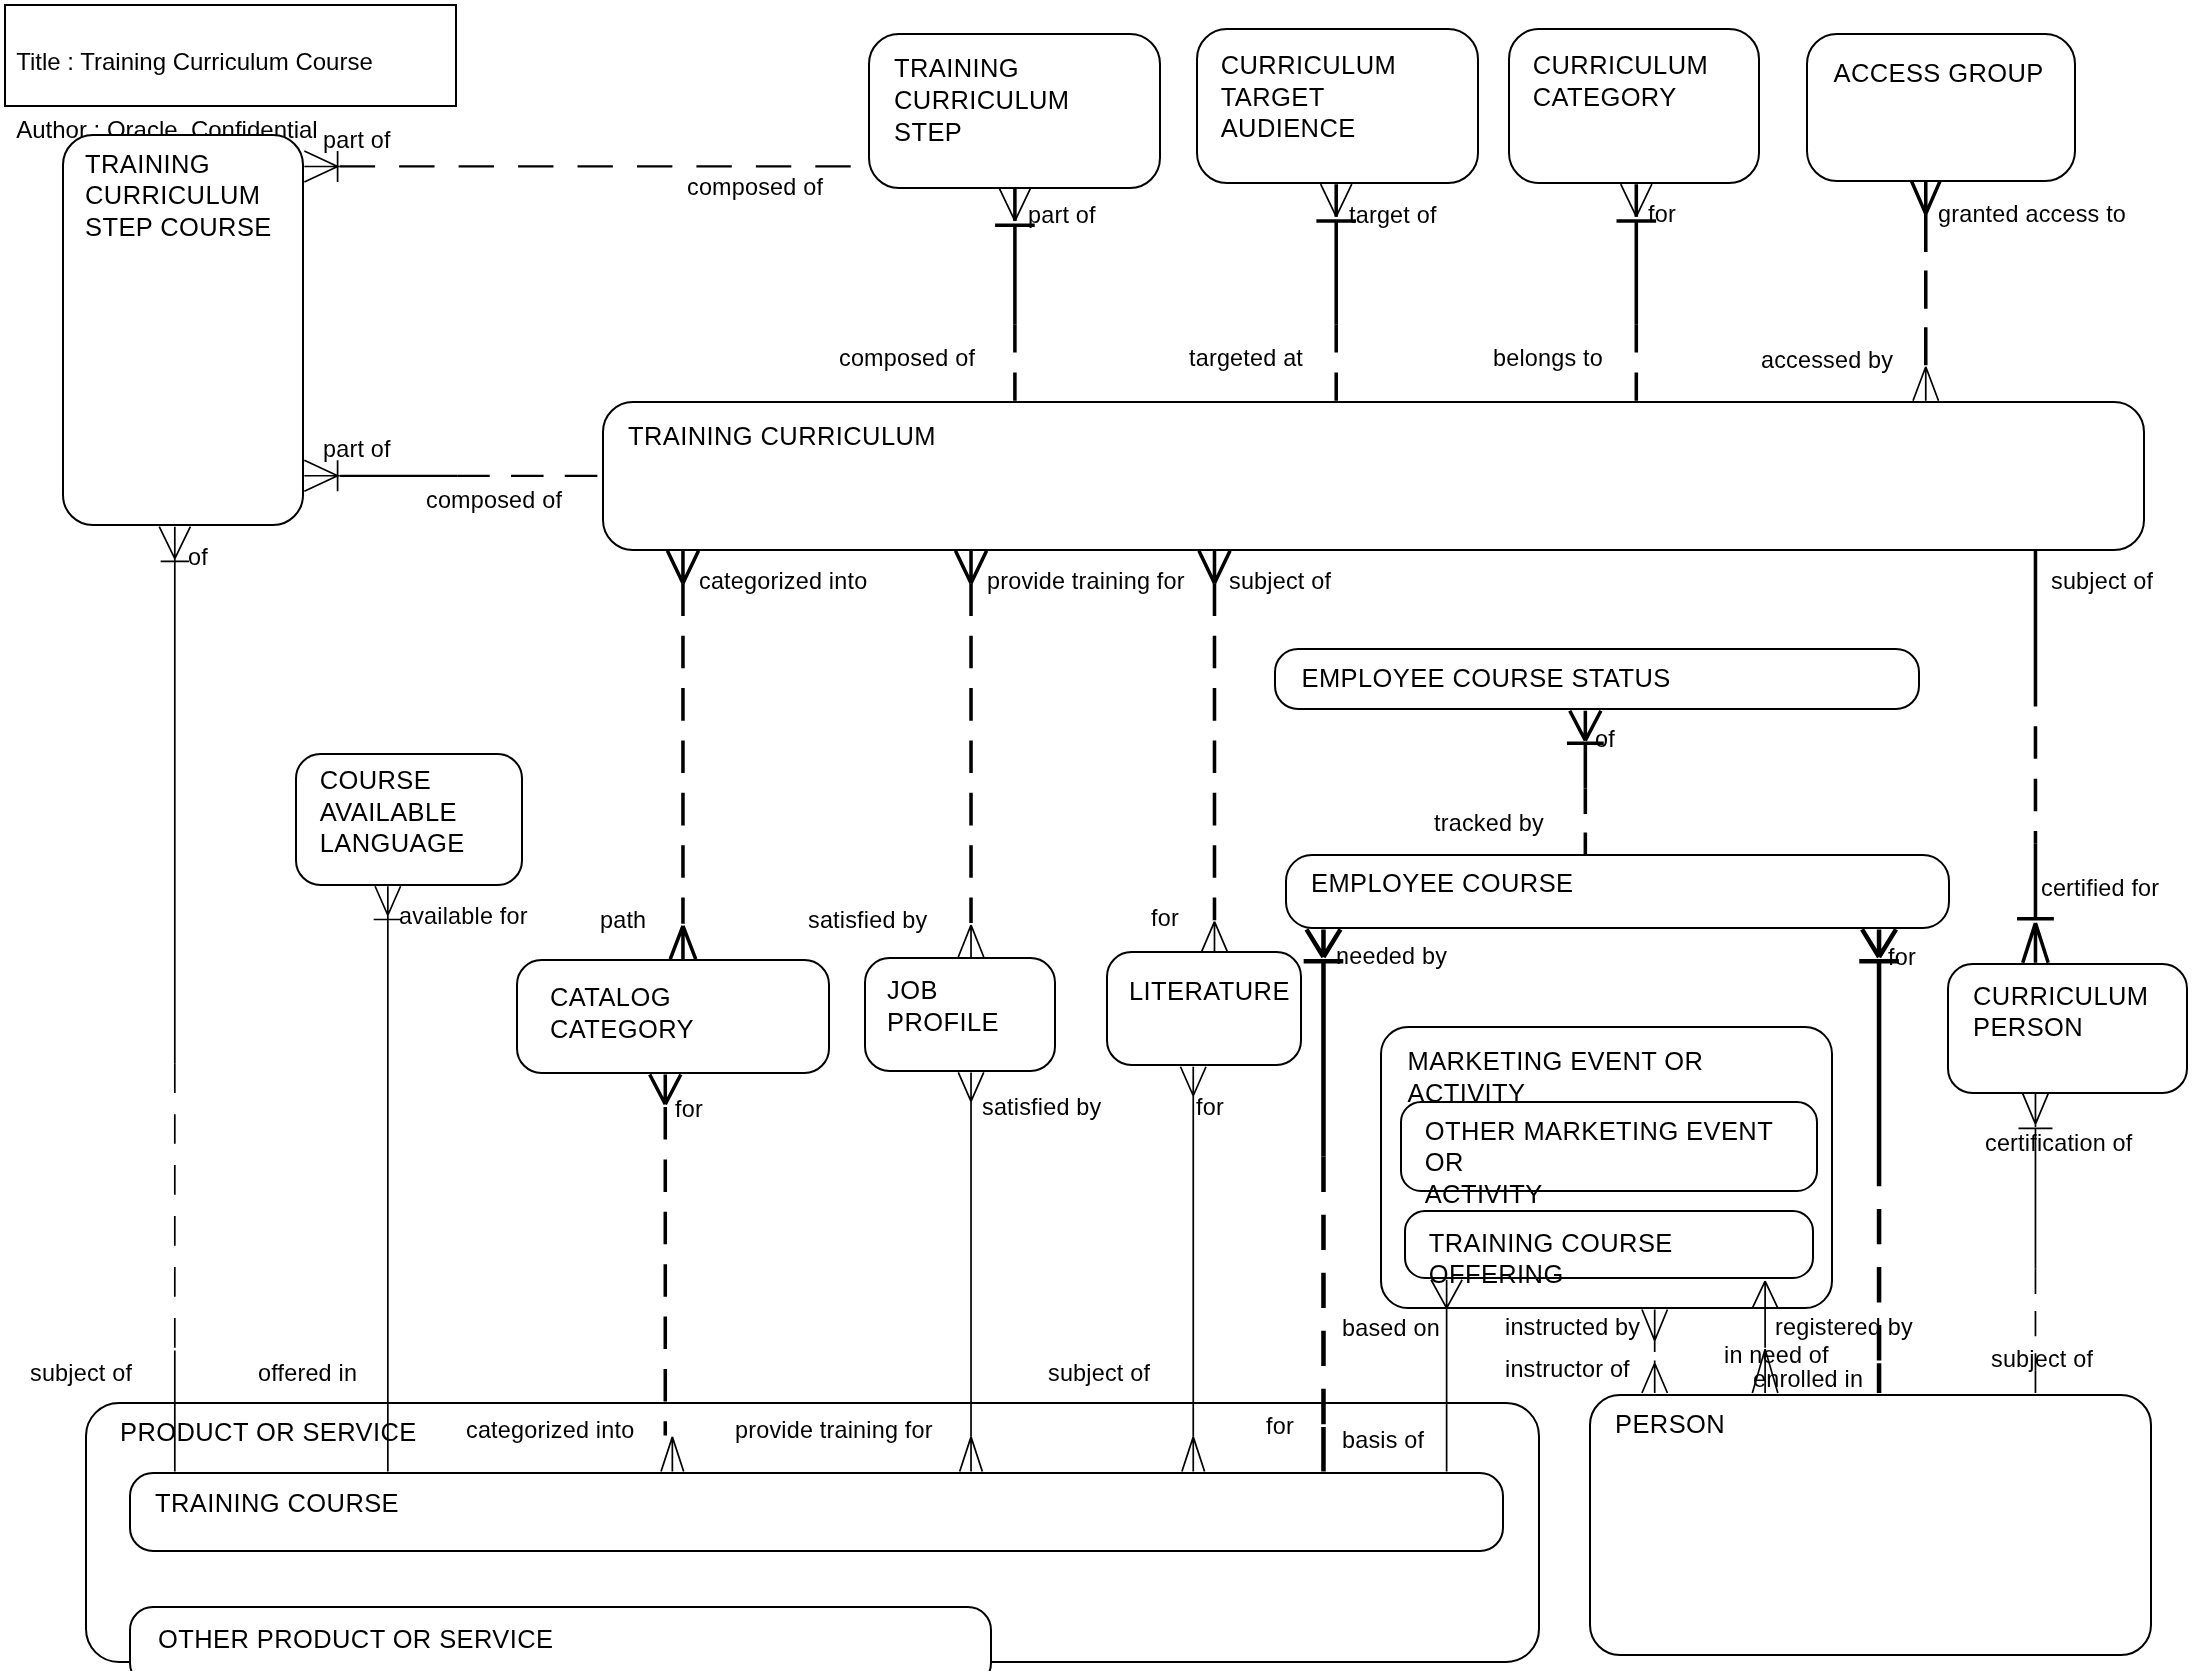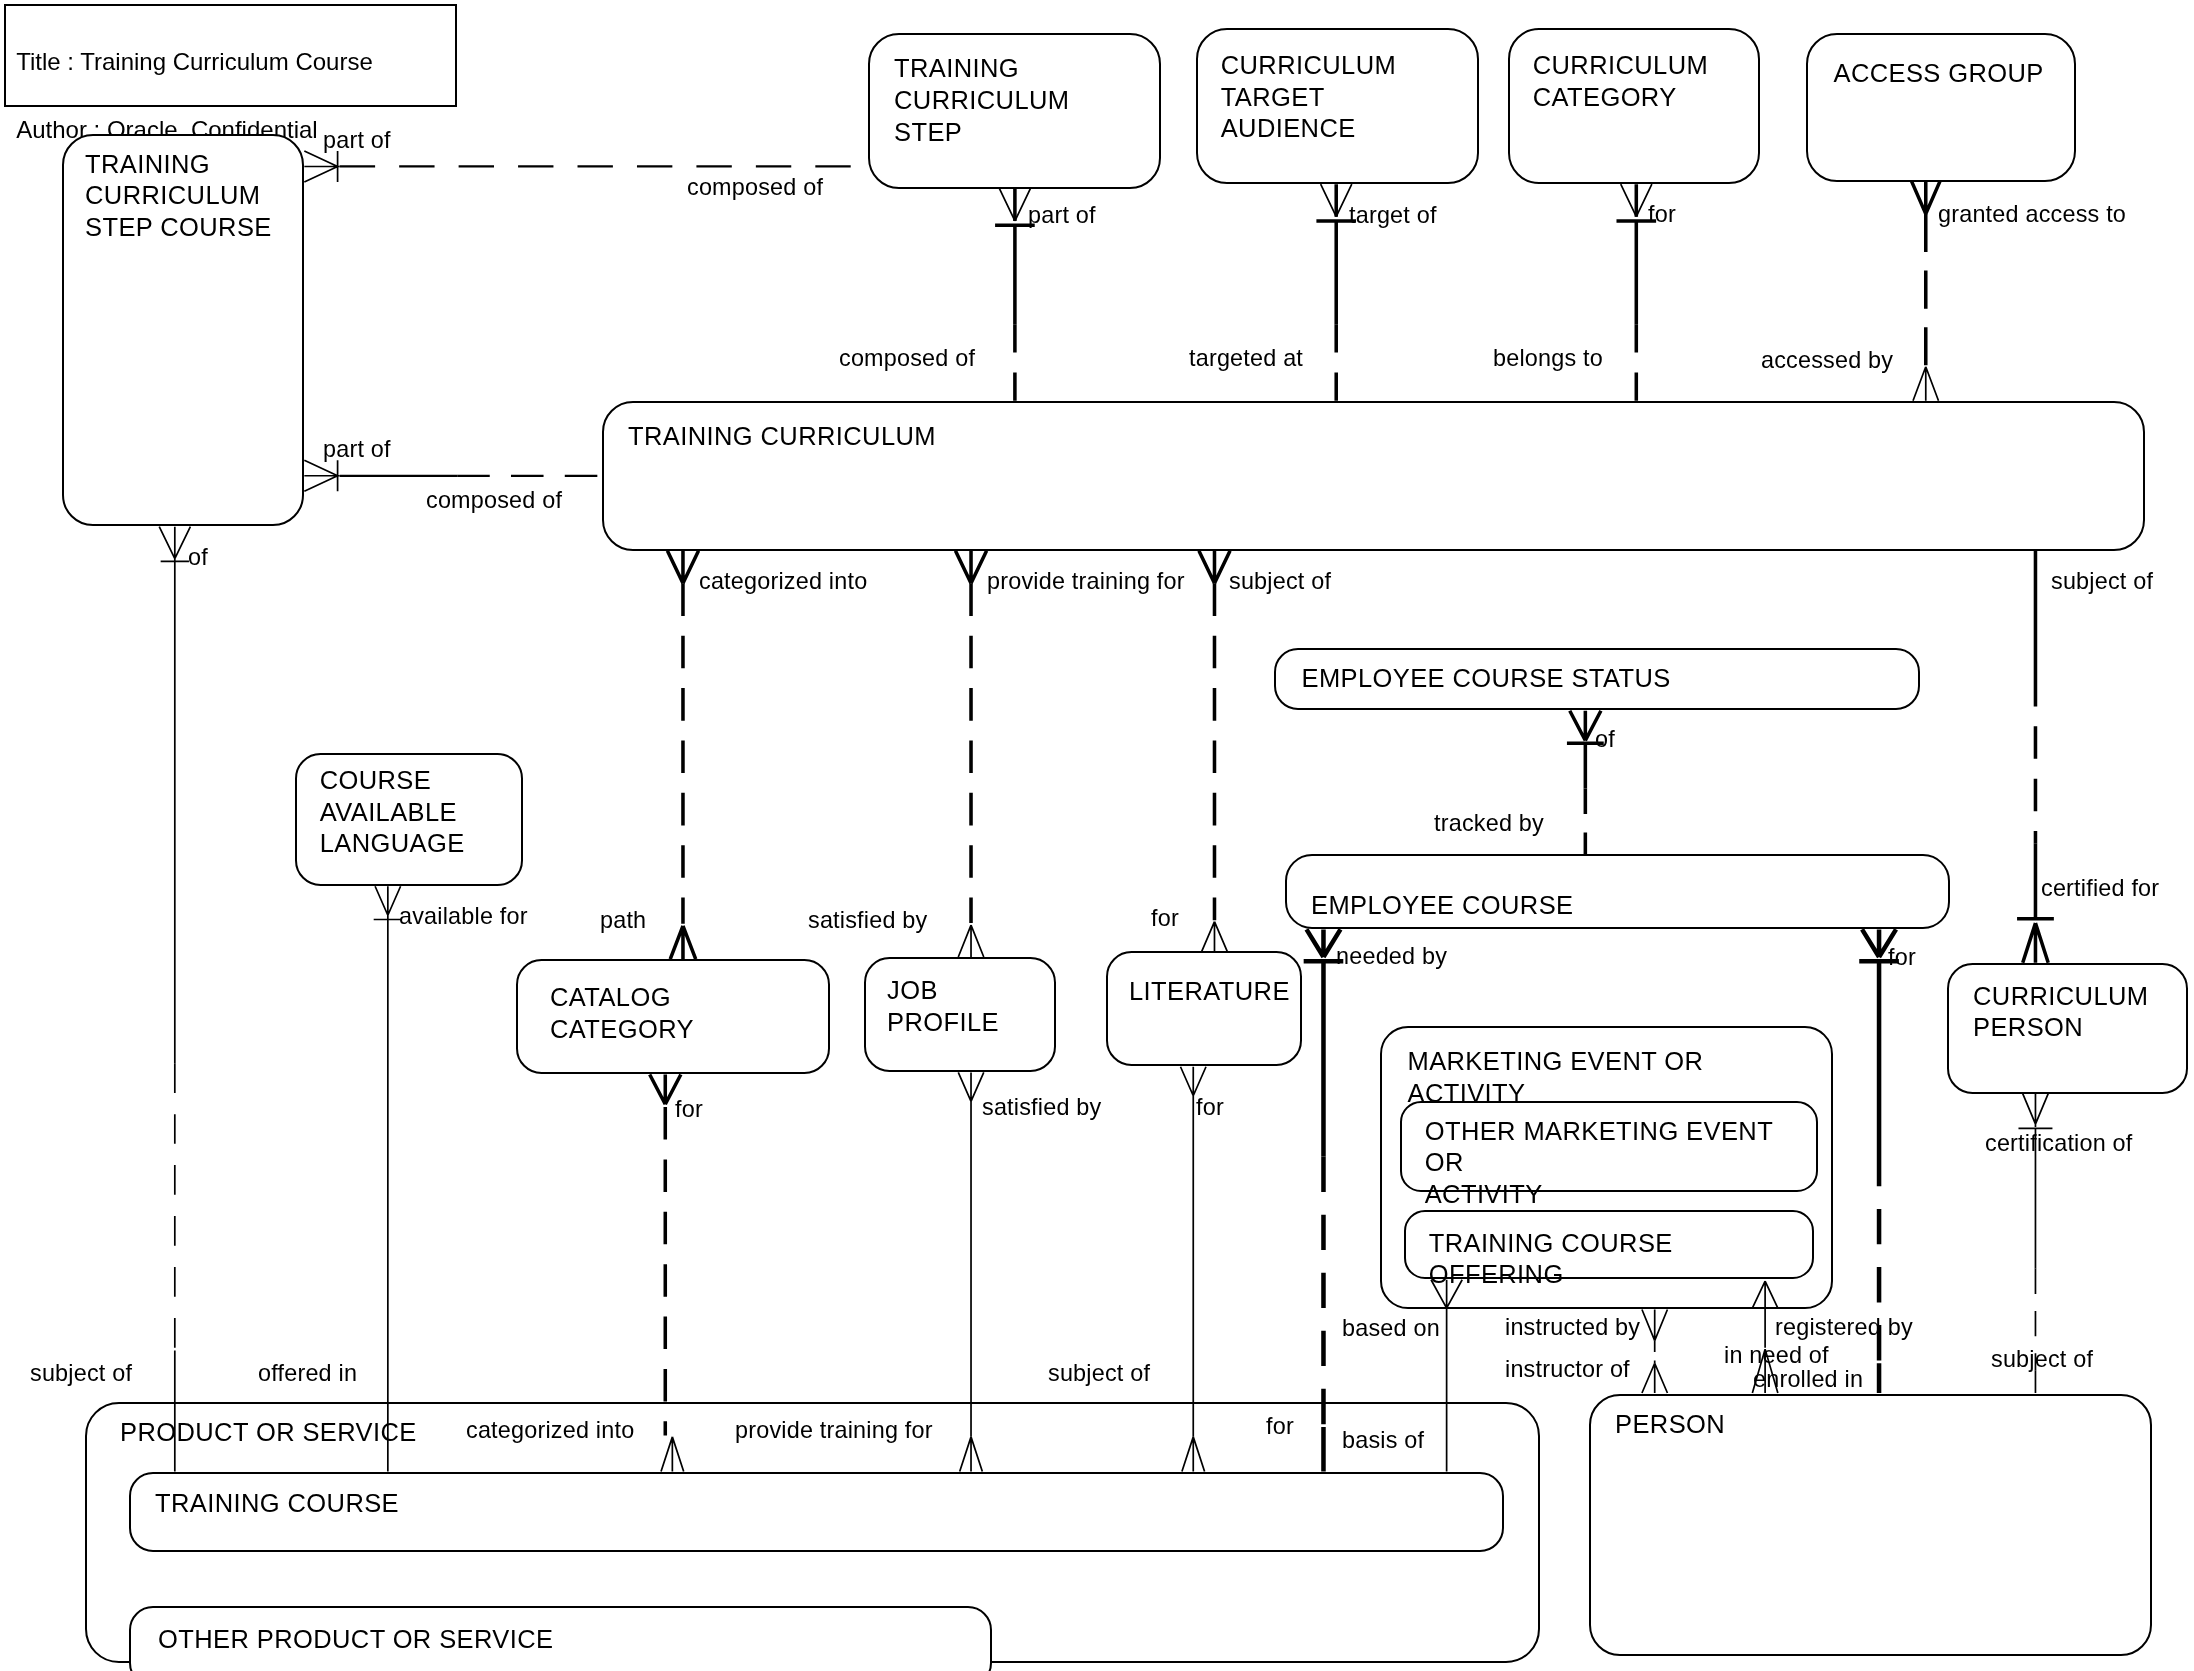--- a/index.html
+++ b/index.html
@@ -44,21 +44,21 @@
   <div class="entity" style="left:1806px;top:33px;width:270px;height:149px;padding:22.7px 25.5px;">ACCESS GROUP</div>
 
   <div class="entity" style="left:602px;top:401px;width:1543px;height:150px;padding:18.4px 24px;">TRAINING CURRICULUM</div>
 
   <div class="entity" style="left:1274px;top:648px;width:646px;height:62px;padding:12.7px 25.5px;border-radius:24px;">EMPLOYEE COURSE STATUS</div>
 
   <div class="entity small" style="left:255px;top:753px;width:228px;height:133px;padding:10px 22.7px;margin-left:40px;">COURSE
 AVAILABLE
 LANGUAGE</div>
 
-  <div class="entity" style="left:1285px;top:854px;width:665px;height:75px;padding:34px 24px;border-radius:27px;">EMPLOYEE COURSE</div>
+  <div class="entity" style="left:1285px;top:854px;width:665px;height:75px;padding:12px 24px;border-radius:27px;">EMPLOYEE COURSE</div>
 
   <div class="entity small" style="left:516px;top:959px;width:314px;height:115px;padding:21px 32px;">CATALOG CATEGORY</div>
 
   <div class="entity small" style="left:864px;top:957px;width:192px;height:115px;padding:16px 21px;">JOB PROFILE</div>
 
   <div class="entity small" style="left:1106px;top:951px;width:196px;height:115px;padding:23px 21px;">LITERATURE</div>
 
   <div class="entity small" style="left:1947px;top:963px;width:241px;height:131px;padding:15.6px 24px;">CURRICULUM
 PERSON</div>
 

